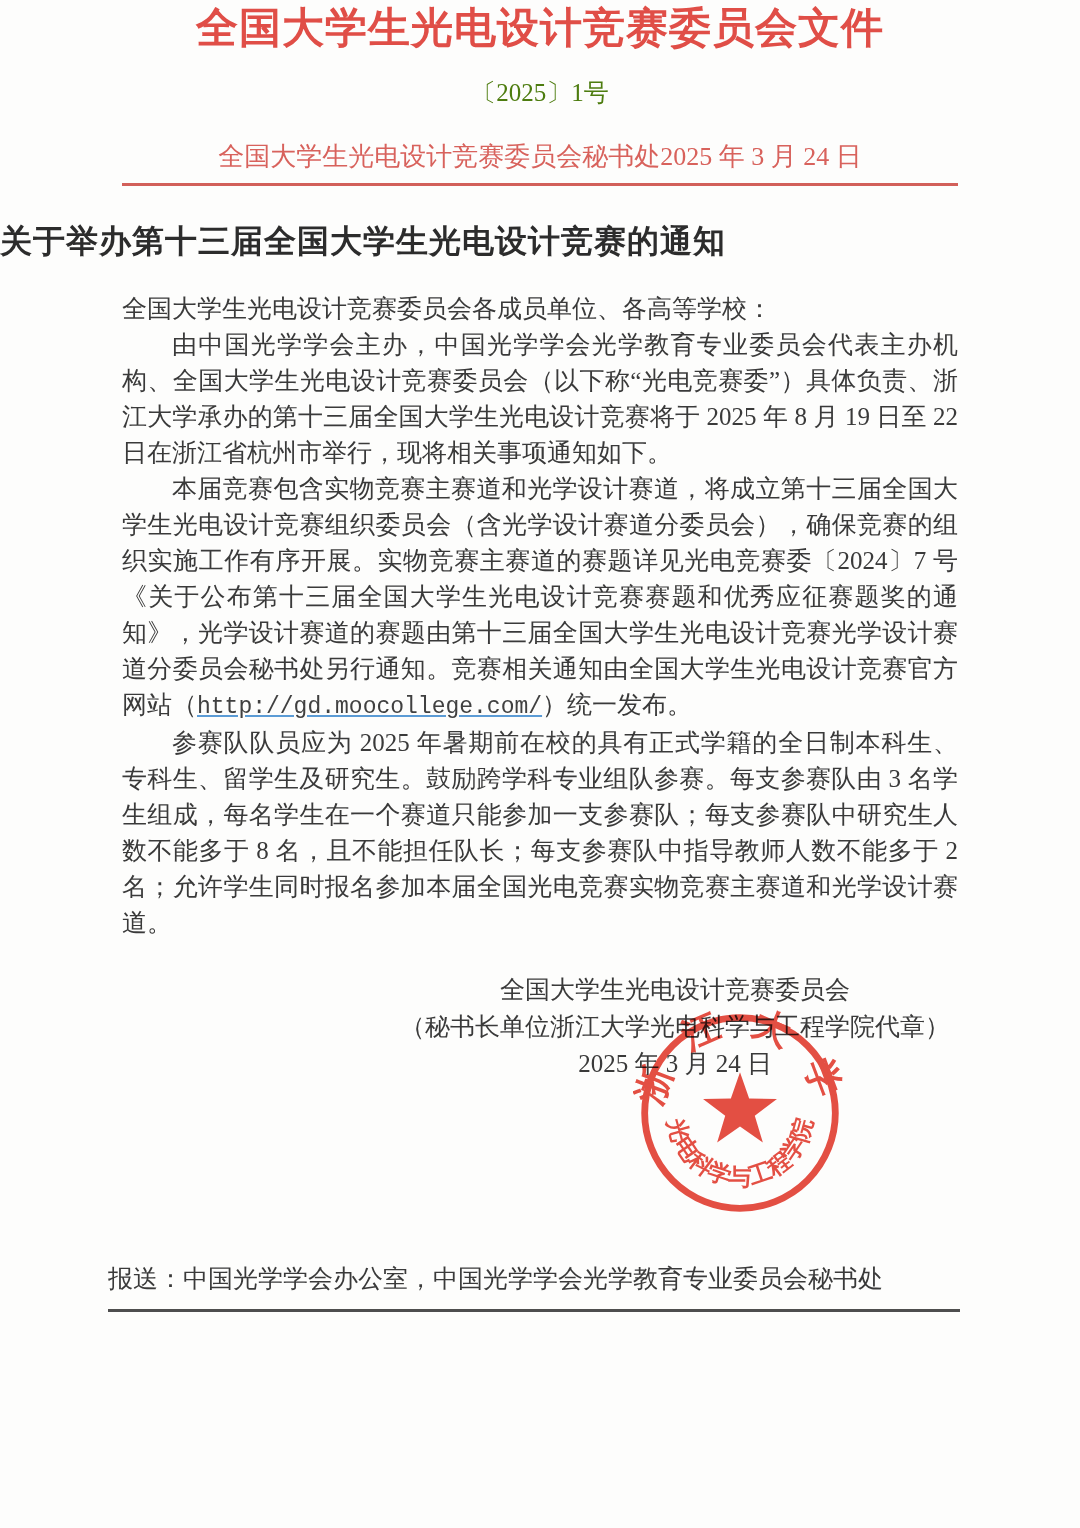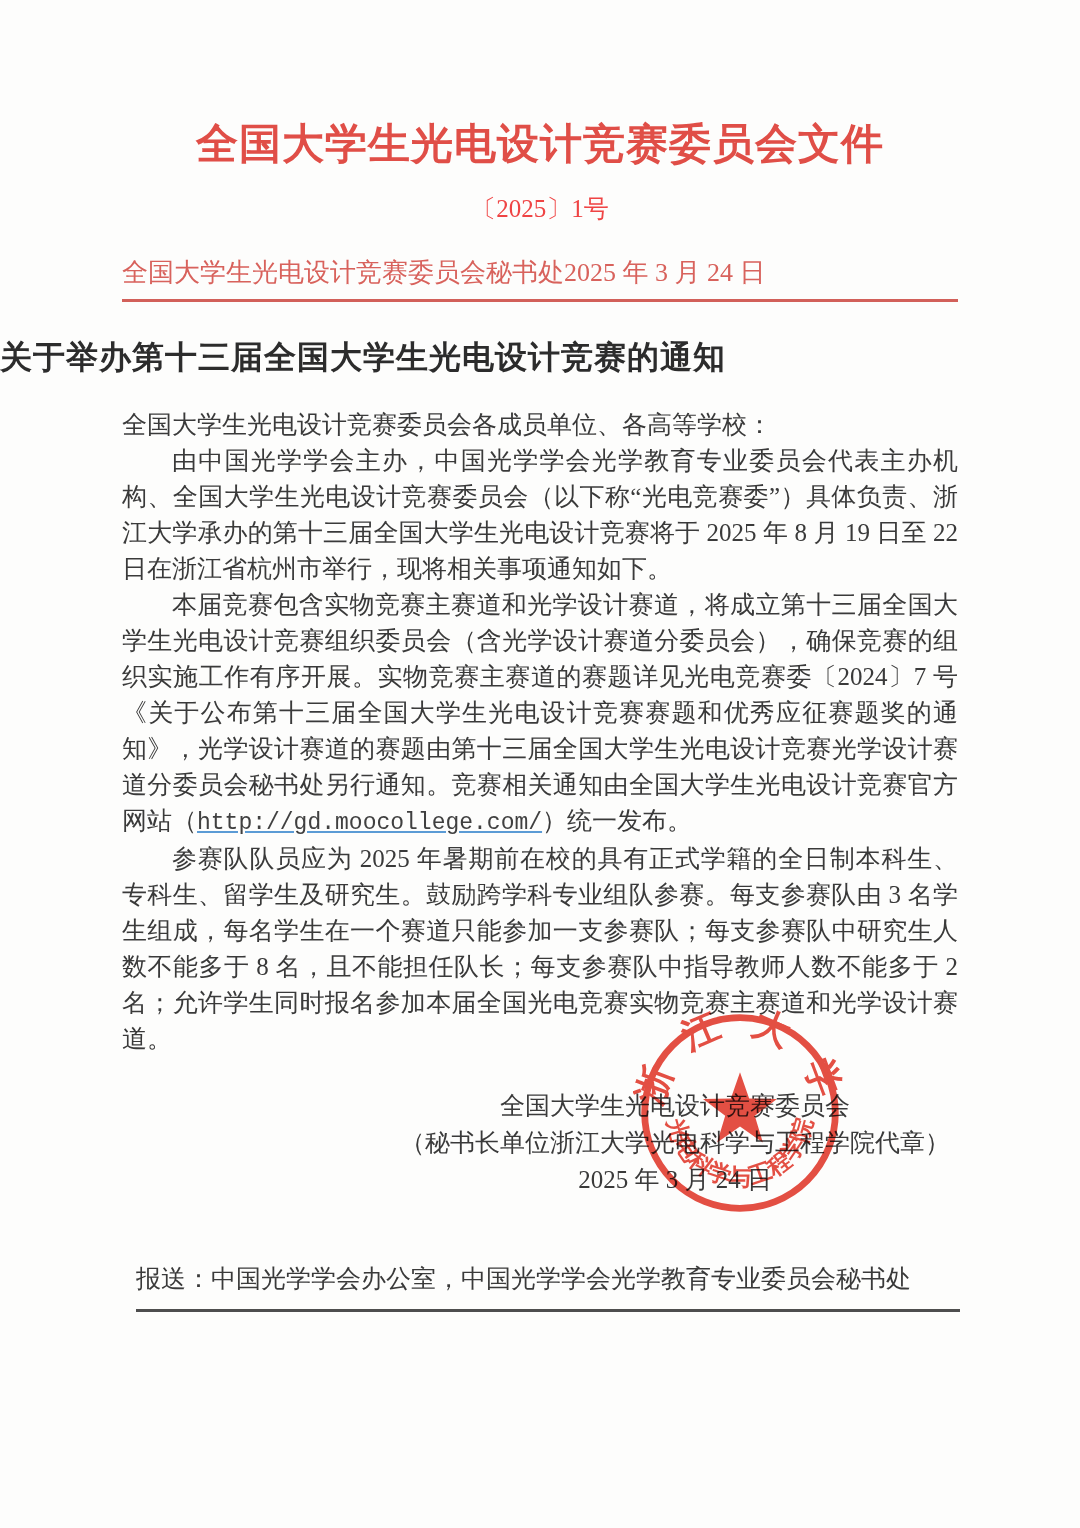--- a/index.html
+++ b/index.html
@@ -8,36 +8,35 @@
     position:relative;
     width:1080px; height:1528px;
     margin:0 auto;
     background:#fdfdfc;
     overflow:hidden;
     font-family:"Liberation Serif","DejaVu Serif",serif;
     color:#383838;
   }
   
   .org-title {
-    padding-top:116px;
     text-align:center;
     font-size:42px;
     font-weight:bold;
     letter-spacing:1px;
     color:#e04e47;
   }
   .doc-no {
     margin-top:20px;
     text-align:center;
     font-size:25px;
-    color:#ef4444;
+    color:#4d7c0f;
   }
   .issuer-row {
     display:flex;
-    justify-content:flex-start;
+    justify-content:center;
     align-items:flex-end;
     margin:30px 122px 0 122px;
     padding-bottom:9px;
     font-size:26px;
     color:#d8625c;
     border-bottom:3px solid #d2605a;
   }
   
   .notice-title {
     margin-top:34px;
@@ -84,21 +83,21 @@
     pointer-events:none;
   }
   .seal text {
     font-family:"Liberation Sans","DejaVu Sans",sans-serif;
     font-weight:bold;
     fill:#e2362a;
   }
   
   .footer {
     position:absolute;
-    left:136px; right:120px;
+    left:108px; right:120px;
     top:1258px;
     font-size:25px;
     color:#3a3a3a;
   }
   .footer .line { line-height:41px; }
   .footer-rule {
     margin-top:10px;
     border:none;
     border-top:3px solid #4e4e4e;
   }

